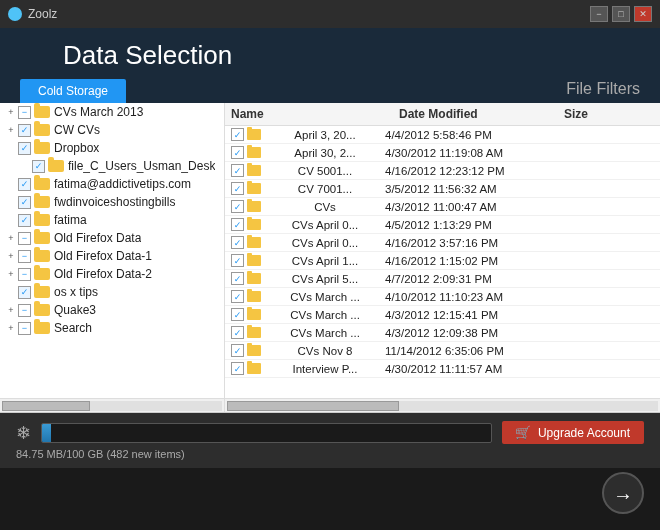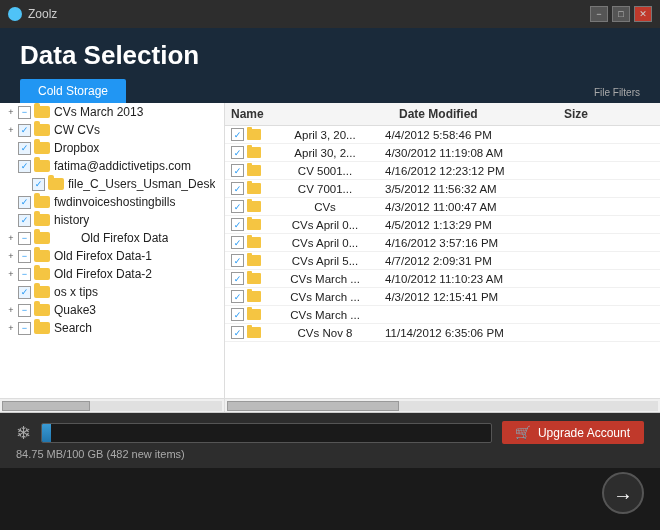--- a/index.html
+++ b/index.html
@@ -53,38 +53,39 @@
     .title-bar-btn.close { background: #c0392b; }
 
     
     .header {
       background: #1a2a3a;
       padding: 12px 20px 0 20px;
     }
     .header-title {
       color: white;
       font-size: 26px;
-      font-weight: 700;
+      font-weight: 400;
       margin-bottom: 8px;
+      margin-left: 43px;
     }
     .header-tabs {
       display: flex;
       align-items: flex-end;
       justify-content: space-between;
     }
     .tab-cold-storage {
       background: #2196F3;
       color: white;
       padding: 5px 18px;
       font-size: 12px;
       border-radius: 2px 2px 0 0;
     }
     .file-filters-label {
       color: #aaa;
-      font-size: 10px;
+      font-size: 16px;
       padding-bottom: 5px;
     }
 
     
     .main-content {
       background: #f0f0f0;
       display: flex;
       height: 310px;
       border-bottom: 1px solid #ccc;
     }
@@ -384,53 +385,53 @@
           <span style="overflow: hidden; text-overflow: ellipsis; white-space: nowrap;">CW CVs</span>
         </div>
         <div class="tree-item">
           <span style="width: 0px; display: inline-block;"></span>
           <span class="expand-btn"></span>
           <span class="checkbox checked"></span>
           <span class="folder-icon"></span>
           <span style="overflow: hidden; text-overflow: ellipsis; white-space: nowrap;">Dropbox</span>
         </div>
         <div class="tree-item">
-          <span style="width: 0px; display: inline-block;"></span>
-          <span class="expand-btn"></span>
-          <span class="checkbox checked"></span>
-          <span class="folder-icon"></span>
-          <span style="overflow: hidden; text-overflow: ellipsis; white-space: nowrap;">fatima@addictivetips.com</span>
-        </div>
-        <div class="tree-item">
           <span style="width: 14px; display: inline-block;"></span>
           <span class="expand-btn"></span>
           <span class="checkbox checked"></span>
           <span class="folder-icon"></span>
           <span style="overflow: hidden; text-overflow: ellipsis; white-space: nowrap;">file_C_Users_Usman_Desk</span>
         </div>
         <div class="tree-item">
           <span style="width: 0px; display: inline-block;"></span>
           <span class="expand-btn"></span>
           <span class="checkbox checked"></span>
           <span class="folder-icon"></span>
+          <span style="overflow: hidden; text-overflow: ellipsis; white-space: nowrap;">fatima@addictivetips.com</span>
+        </div>
+        <div class="tree-item">
+          <span style="width: 0px; display: inline-block;"></span>
+          <span class="expand-btn"></span>
+          <span class="checkbox checked"></span>
+          <span class="folder-icon"></span>
           <span style="overflow: hidden; text-overflow: ellipsis; white-space: nowrap;">fwdinvoiceshostingbills</span>
         </div>
         <div class="tree-item">
           <span style="width: 0px; display: inline-block;"></span>
           <span class="expand-btn"></span>
           <span class="checkbox checked"></span>
           <span class="folder-icon"></span>
-          <span style="overflow: hidden; text-overflow: ellipsis; white-space: nowrap;">history</span>
+          <span style="overflow: hidden; text-overflow: ellipsis; white-space: nowrap;">fatima</span>
         </div>
         <div class="tree-item">
           <span style="width: 0px; display: inline-block;"></span>
           <span class="expand-btn">+</span>
           <span class="checkbox partial"></span>
           <span class="folder-icon"></span>
-          <span style="overflow: hidden; text-overflow: ellipsis; white-space: nowrap; margin-left: 27px;">Old Firefox Data</span>
+          <span style="overflow: hidden; text-overflow: ellipsis; white-space: nowrap;">Old Firefox Data</span>
         </div>
         <div class="tree-item">
           <span style="width: 0px; display: inline-block;"></span>
           <span class="expand-btn">+</span>
           <span class="checkbox partial"></span>
           <span class="folder-icon"></span>
           <span style="overflow: hidden; text-overflow: ellipsis; white-space: nowrap;">Old Firefox Data-1</span>
         </div>
         <div class="tree-item">
           <span style="width: 0px; display: inline-block;"></span>
@@ -521,20 +522,27 @@
         <div class="file-row">
           <span class="checkbox checked"></span>
           <span class="file-icon"></span>
           <span class="file-name">CVs April 0...</span>
           <span class="file-date">4/16/2012 3:57:16 PM</span>
           <span class="file-size"></span>
         </div>
         <div class="file-row">
           <span class="checkbox checked"></span>
           <span class="file-icon"></span>
+          <span class="file-name">CVs April 1...</span>
+          <span class="file-date">4/16/2012 1:15:02 PM</span>
+          <span class="file-size"></span>
+        </div>
+        <div class="file-row">
+          <span class="checkbox checked"></span>
+          <span class="file-icon"></span>
           <span class="file-name">CVs April 5...</span>
           <span class="file-date">4/7/2012 2:09:31 PM</span>
           <span class="file-size"></span>
         </div>
         <div class="file-row">
           <span class="checkbox checked"></span>
           <span class="file-icon"></span>
           <span class="file-name">CVs March ...</span>
           <span class="file-date">4/10/2012 11:10:23 AM</span>
           <span class="file-size"></span>
@@ -543,27 +551,35 @@
           <span class="checkbox checked"></span>
           <span class="file-icon"></span>
           <span class="file-name">CVs March ...</span>
           <span class="file-date">4/3/2012 12:15:41 PM</span>
           <span class="file-size"></span>
         </div>
         <div class="file-row">
           <span class="checkbox checked"></span>
           <span class="file-icon"></span>
           <span class="file-name">CVs March ...</span>
+          <span class="file-date">4/3/2012 12:09:38 PM</span>
           <span class="file-size"></span>
         </div>
         <div class="file-row">
           <span class="checkbox checked"></span>
           <span class="file-icon"></span>
           <span class="file-name">CVs Nov 8</span>
           <span class="file-date">11/14/2012 6:35:06 PM</span>
+          <span class="file-size"></span>
+        </div>
+        <div class="file-row">
+          <span class="checkbox checked"></span>
+          <span class="file-icon"></span>
+          <span class="file-name">Interview P...</span>
+          <span class="file-date">4/30/2012 11:11:57 AM</span>
           <span class="file-size"></span>
         </div>
       </div>
     <div class="file-bottom-scroll">
       <div class="hscroll-track">
         <div class="hscroll-thumb"></div>
       </div>
     </div>
   </div>
 </div>

